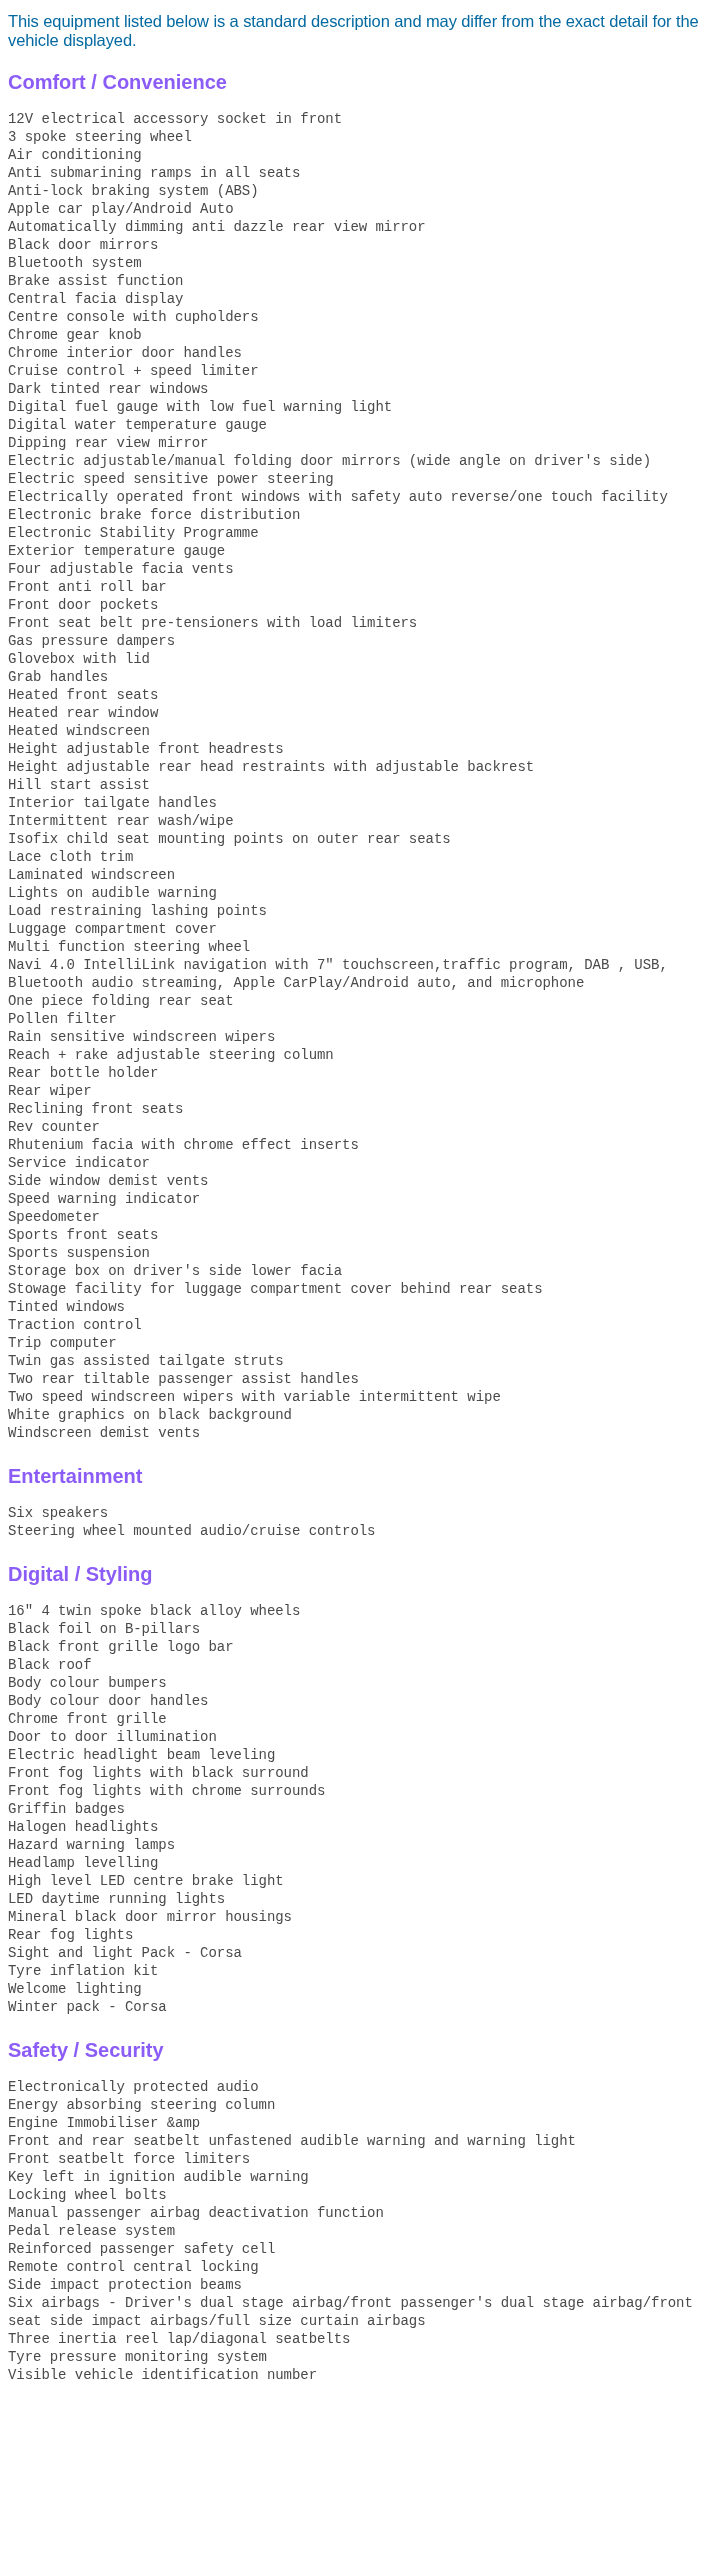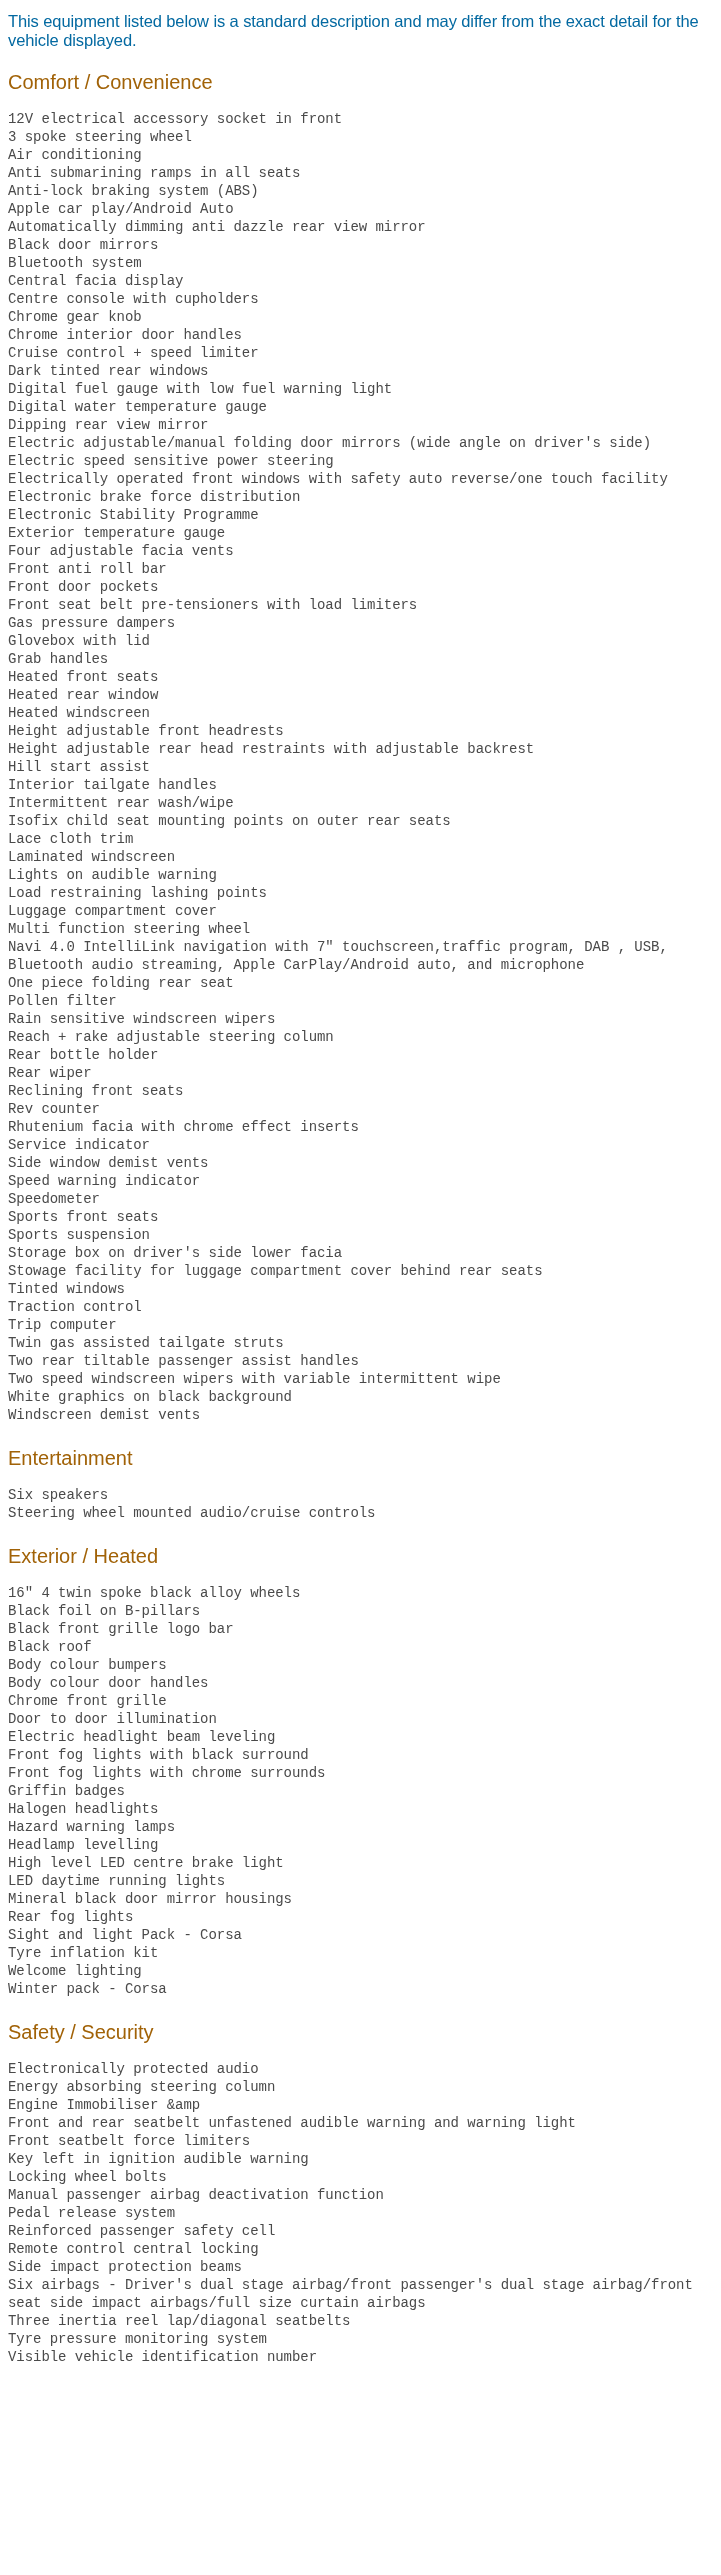--- a/index.html
+++ b/index.html
@@ -12,22 +12,22 @@
   .page { padding: 12px 8px 0 8px; }
   .intro {
     font-size: 16.5px;
     line-height: 19px;
     color: #0369a1;
     margin: 0 0 20px 0;
     letter-spacing: -0.1px;
   }
   .section-title {
     font-size: 20px;
-    font-weight: normal;
-    color: #a16207;
+    font-weight: bold;
+    color: #8b5cf6;
     margin: 0 0 16px 0;
     line-height: 24px;
   }
   .equip-list {
     list-style: none;
     margin: 0 0 22px 0;
     padding: 0;
     font-family: Liberation Mono, monospace;
   }
   .equip-list li {
@@ -49,20 +49,21 @@
     <ul class="equip-list">
         <li>12V electrical accessory socket in front</li>
         <li>3 spoke steering wheel</li>
         <li>Air conditioning</li>
         <li>Anti submarining ramps in all seats</li>
         <li>Anti-lock braking system (ABS)</li>
         <li>Apple car play/Android Auto</li>
         <li>Automatically dimming anti dazzle rear view mirror</li>
         <li>Black door mirrors</li>
         <li>Bluetooth system</li>
+        <li>Brake assist function</li>
         <li>Central facia display</li>
         <li>Centre console with cupholders</li>
         <li>Chrome gear knob</li>
         <li>Chrome interior door handles</li>
         <li>Cruise control + speed limiter</li>
         <li>Dark tinted rear windows</li>
         <li>Digital fuel gauge with low fuel warning light</li>
         <li>Digital water temperature gauge</li>
         <li>Dipping rear view mirror</li>
         <li>Electric adjustable/manual folding door mirrors (wide angle on driver's side)</li>
@@ -124,21 +125,21 @@
 
   <section>
     <h2 class="section-title">Entertainment</h2>
     <ul class="equip-list">
         <li>Six speakers</li>
         <li>Steering wheel mounted audio/cruise controls</li>
       </ul>
   </section>
 
   <section>
-    <h2 class="section-title">Exterior / Heated</h2>
+    <h2 class="section-title">Digital / Styling</h2>
     <ul class="equip-list">
         <li>16" 4 twin spoke black alloy wheels</li>
         <li>Black foil on B-pillars</li>
         <li>Black front grille logo bar</li>
         <li>Black roof</li>
         <li>Body colour bumpers</li>
         <li>Body colour door handles</li>
         <li>Chrome front grille</li>
         <li>Door to door illumination</li>
         <li>Electric headlight beam leveling</li>

